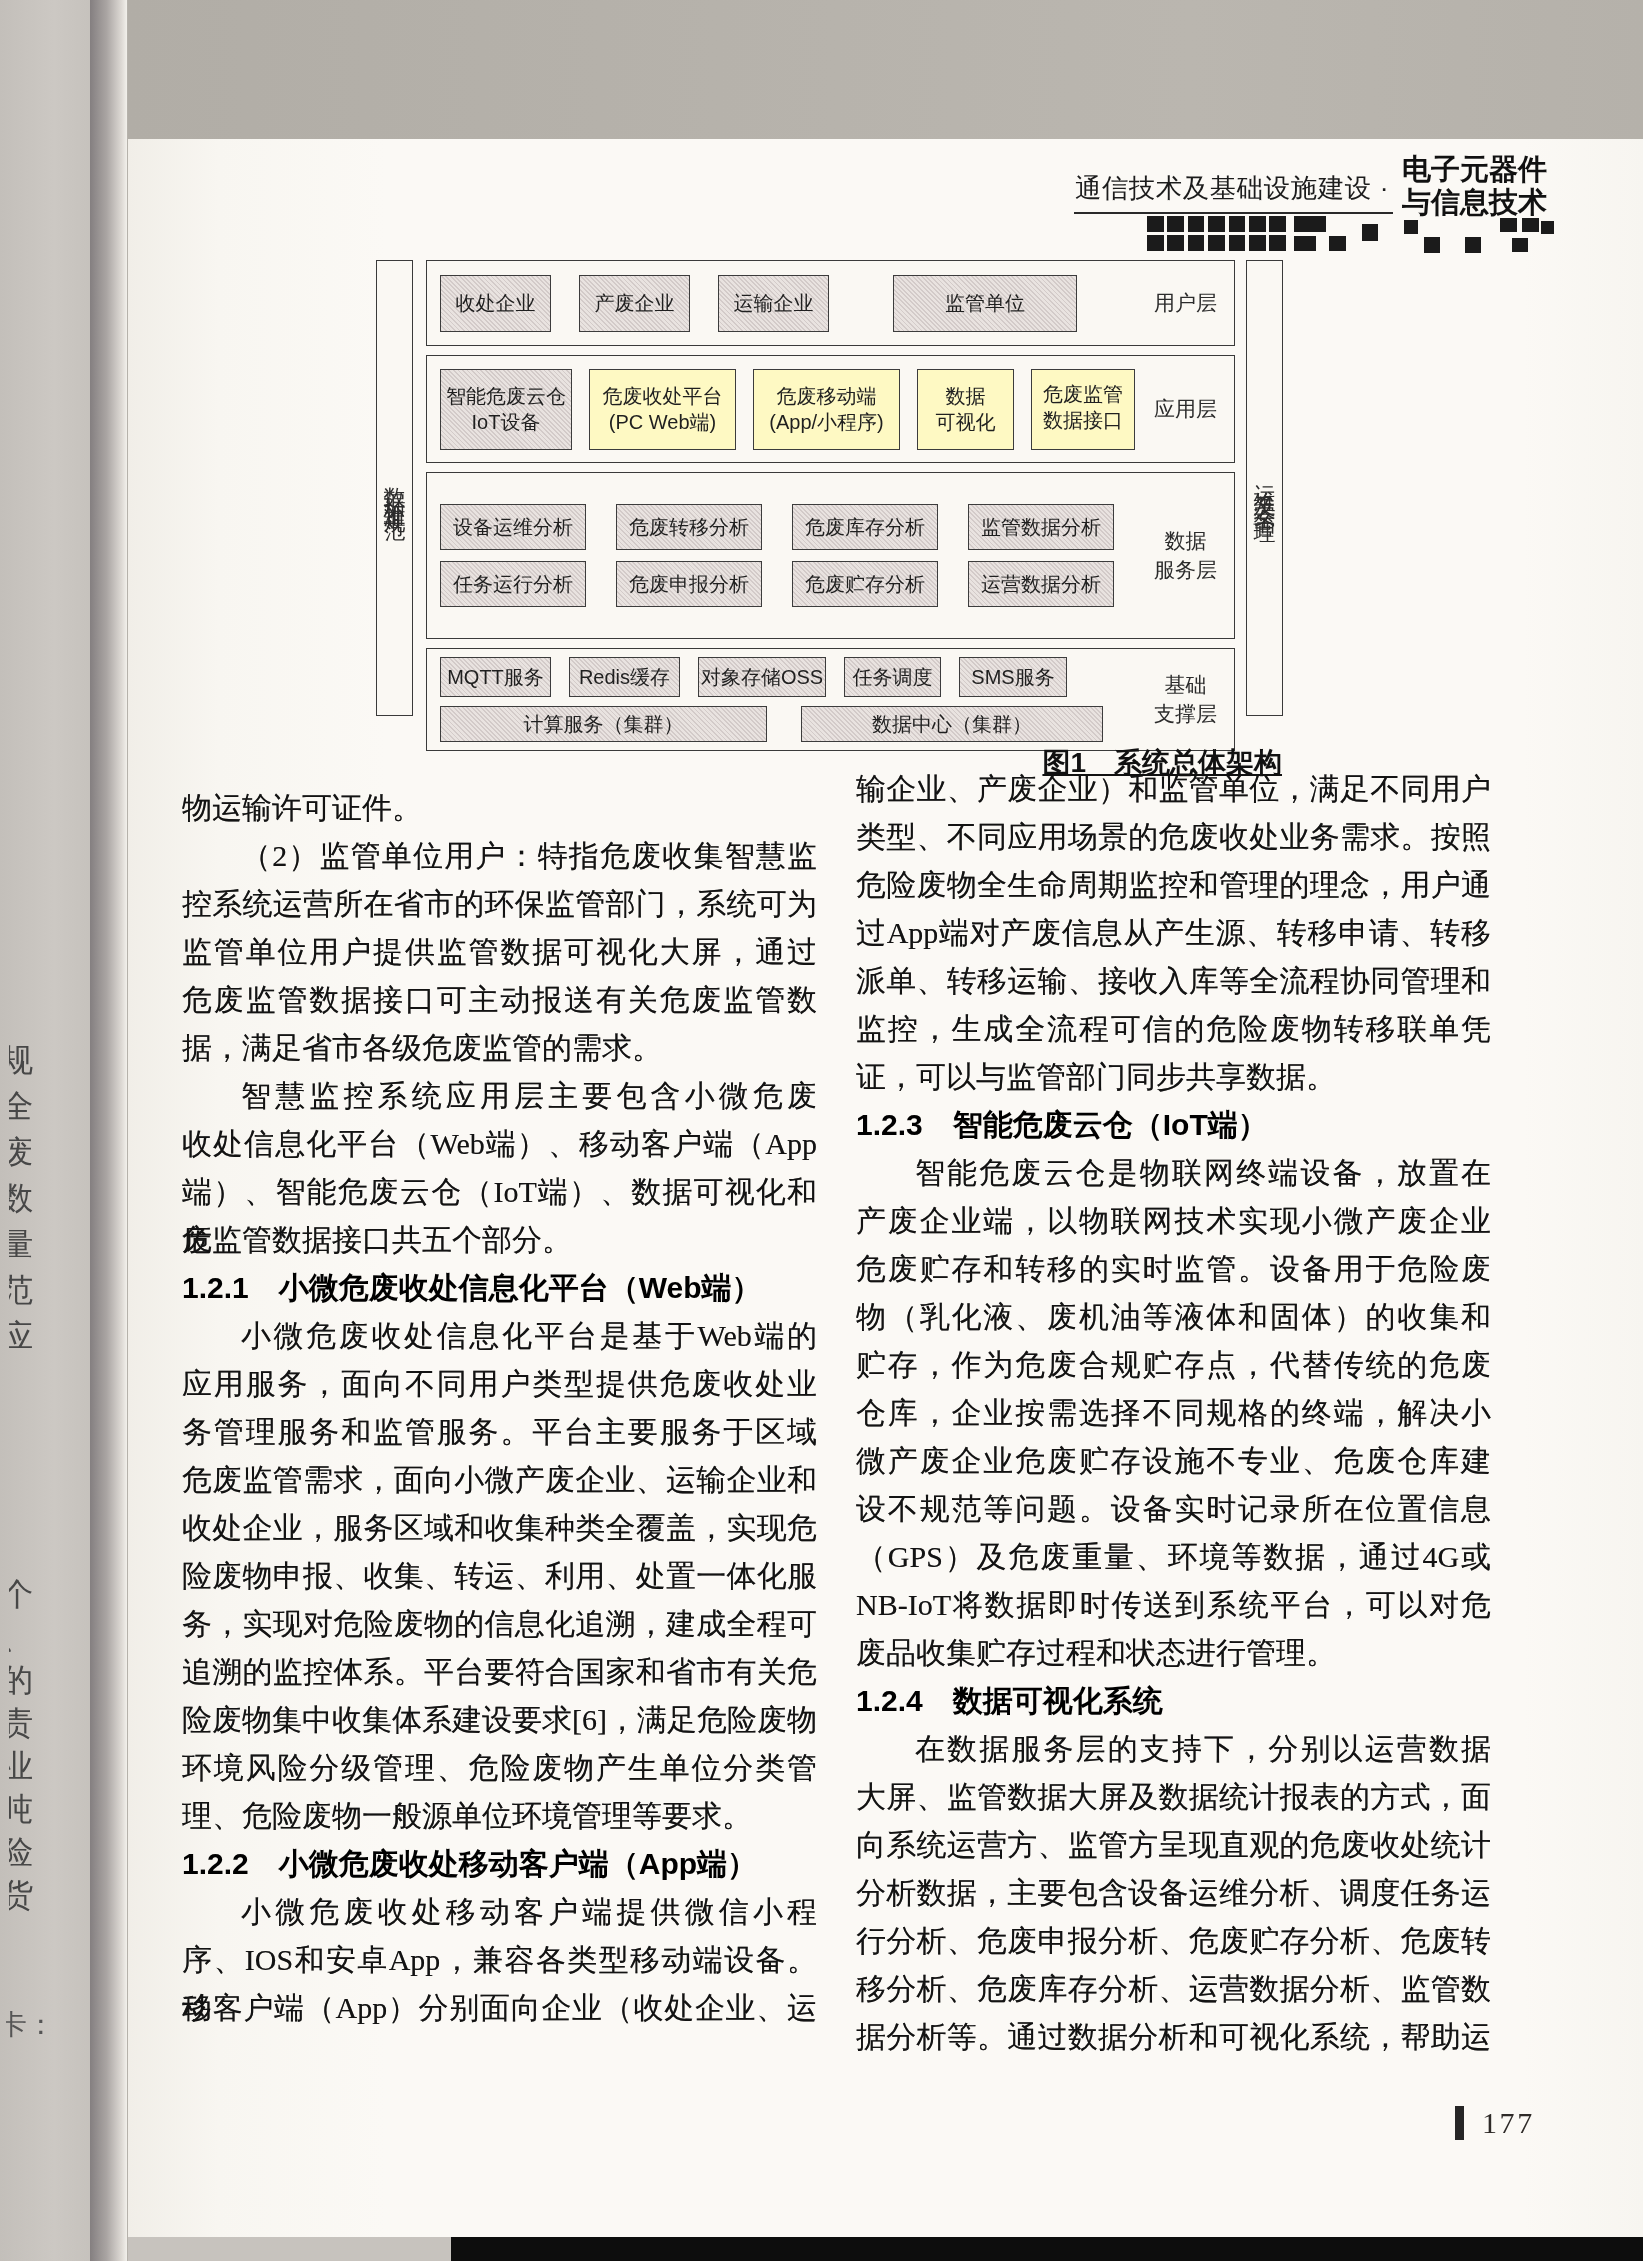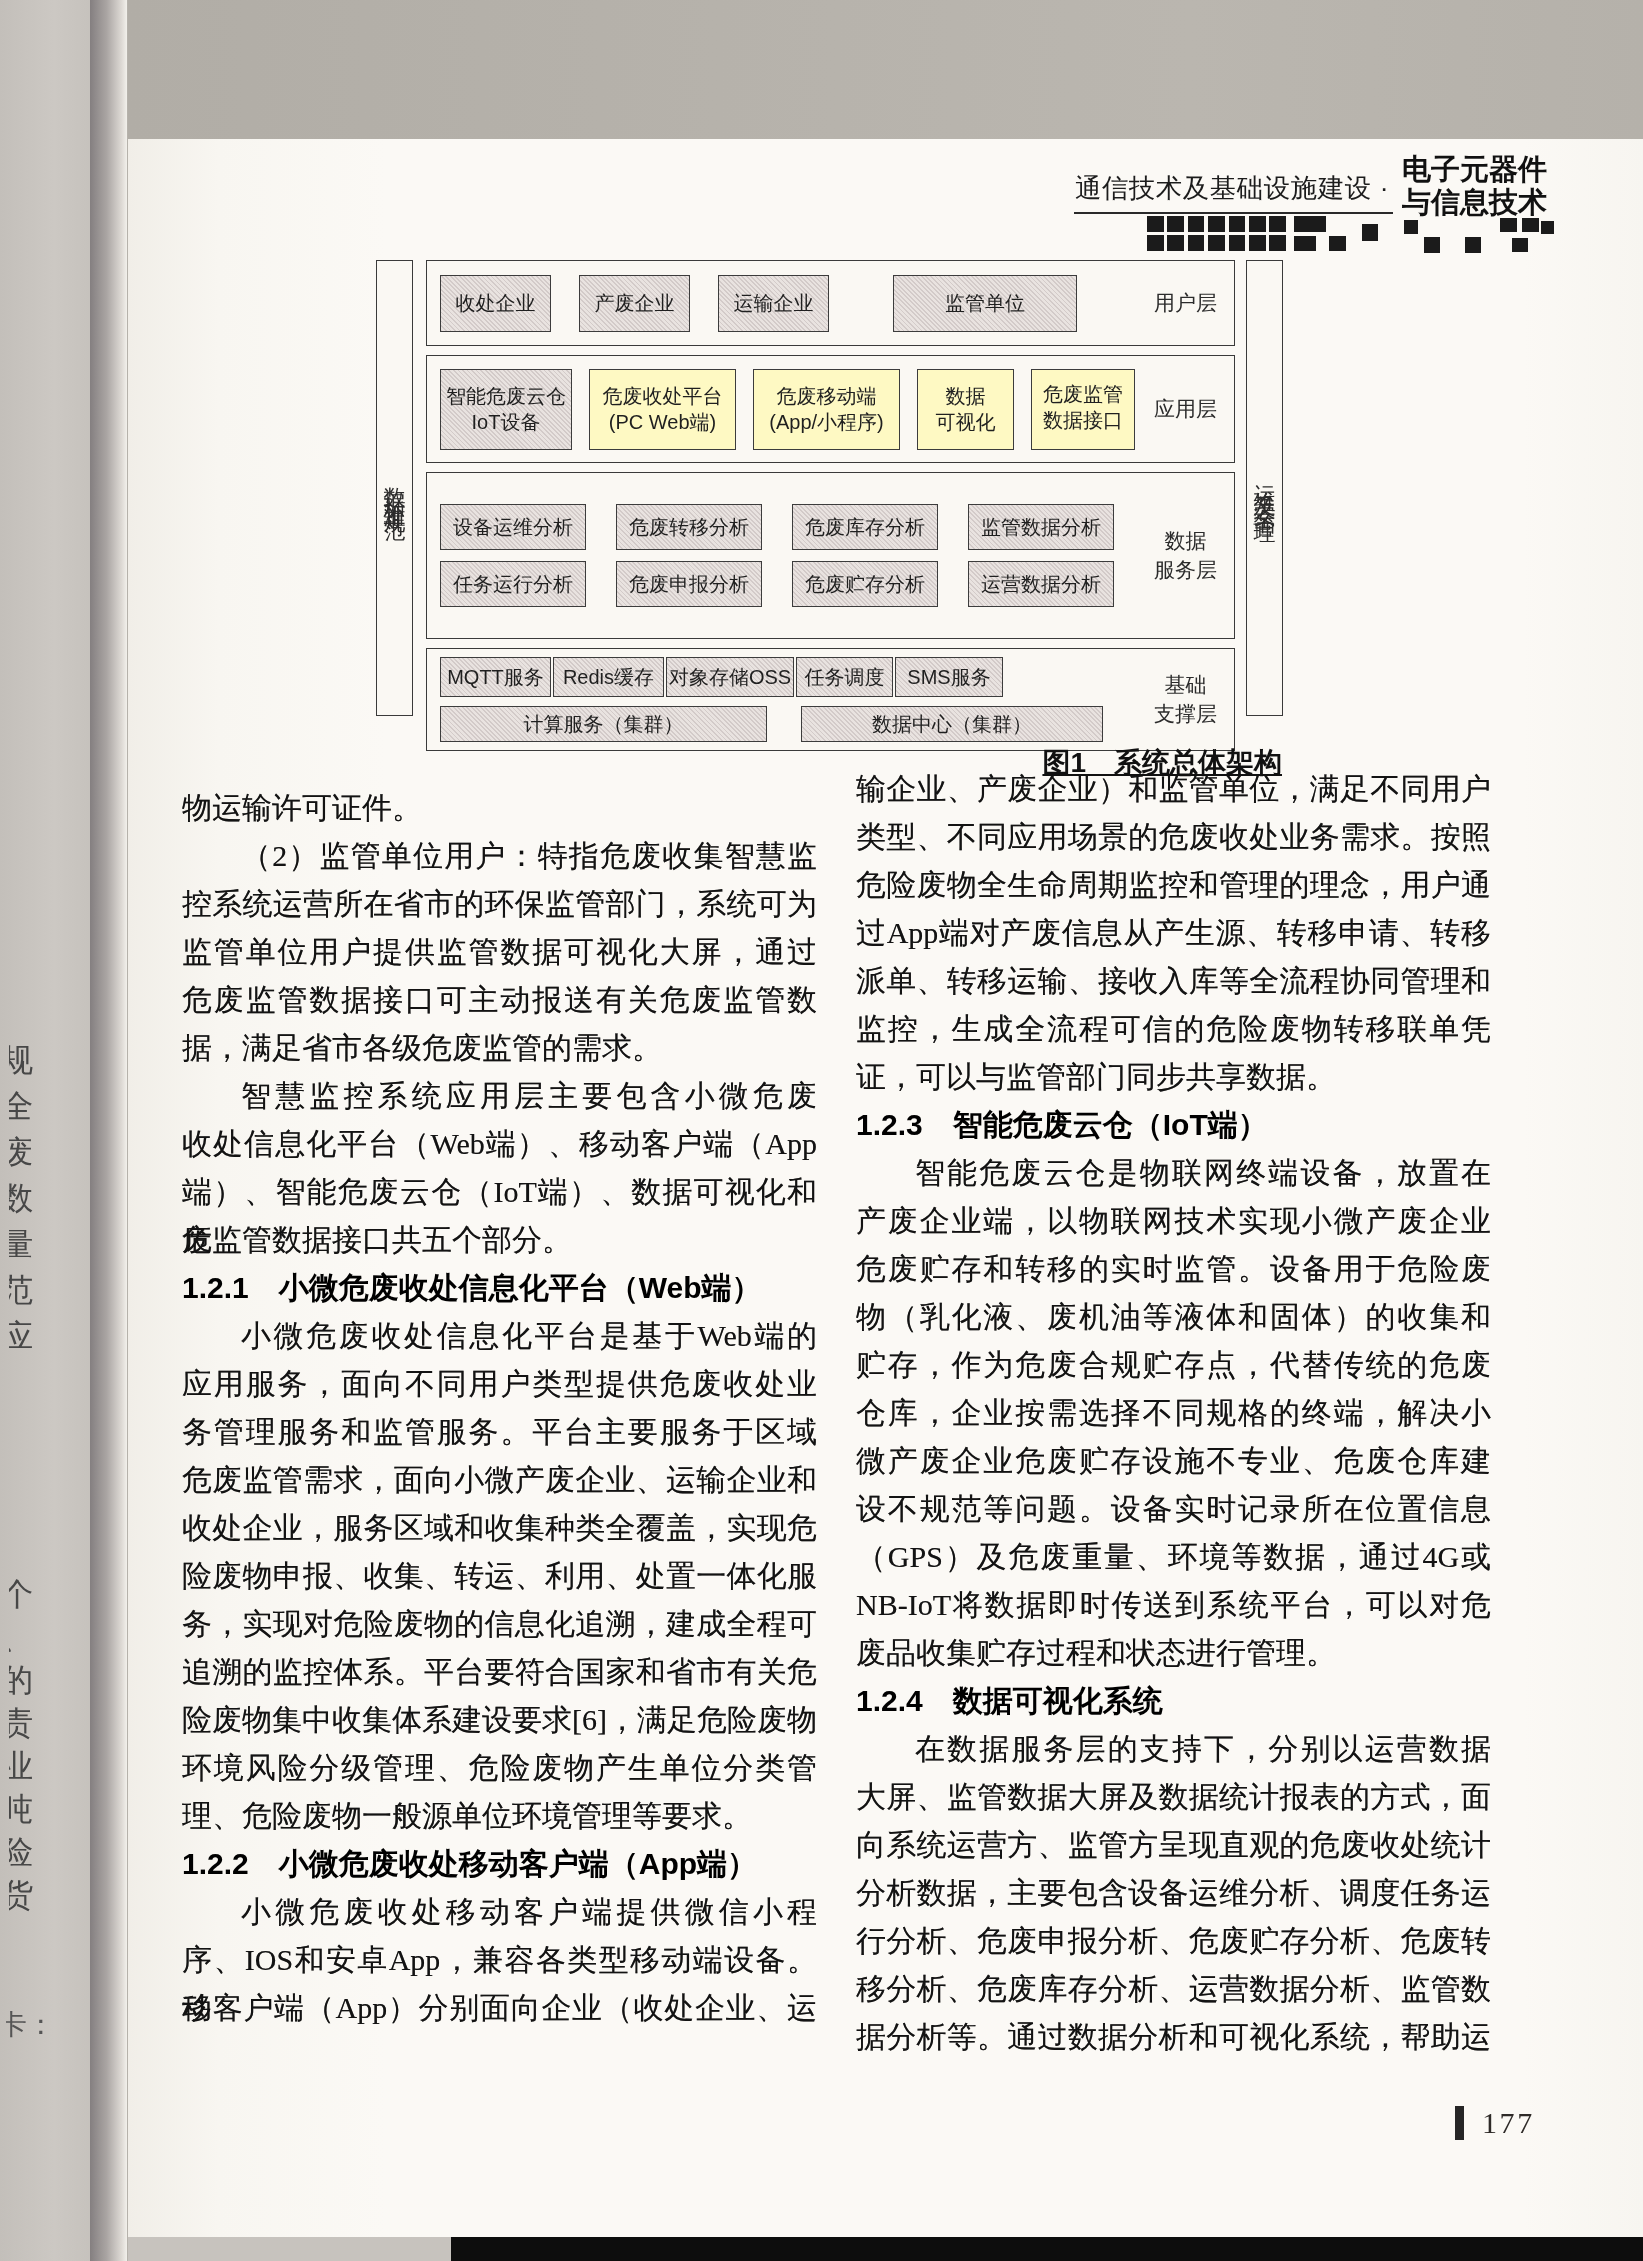--- a/index.html
+++ b/index.html
@@ -74,21 +74,21 @@
   .b-l2b{width:147px;margin-right:17px;}
   .b-l2c{width:97px;margin-right:17px;}
   .b-l2d{width:104px;margin-right:0;font-family:Liberation Mono, monospace;}
   
   #layer3{height:167px;}
   #layer3 .rrow .box{height:46px;width:146px;margin-right:30px;}
   #layer3 .rrow .box:last-child{margin-right:0;}
   #layer3 .rrow + .rrow{margin-top:11.6px;}
   
   #layer4{height:103px;}
-  #layer4 .rrow1 .box{height:40px;margin-right:2px;}
+  #layer4 .rrow1 .box{height:40px;margin-right:18px;}
   #layer4 .rrow2 .box{height:36px;}
   #layer4 .rrow + .rrow{margin-top:9px;}
   .b-mqtt{width:111px;} .b-redis{width:111px;} .b-oss{width:128px;}
   .b-task{width:97px;} .b-sms{width:108px;margin-right:0 !important;}
   .b-comp{width:327px;margin-right:34px;}
   .b-dc{width:302px;}
   .fig-caption{position:absolute;left:248px;top:605px;width:906px;text-align:right;
     font-family:"Liberation Sans","DejaVu Sans",sans-serif;font-weight:700;font-size:28px;color:#111;text-decoration:underline;}
   
   .col{position:absolute;width:635px;color:#131313;}

